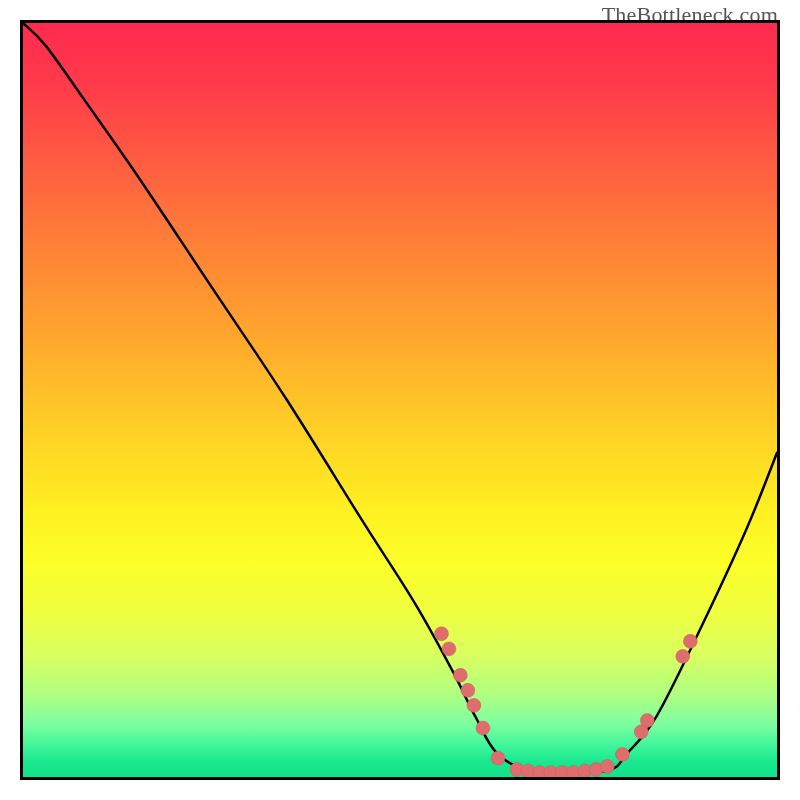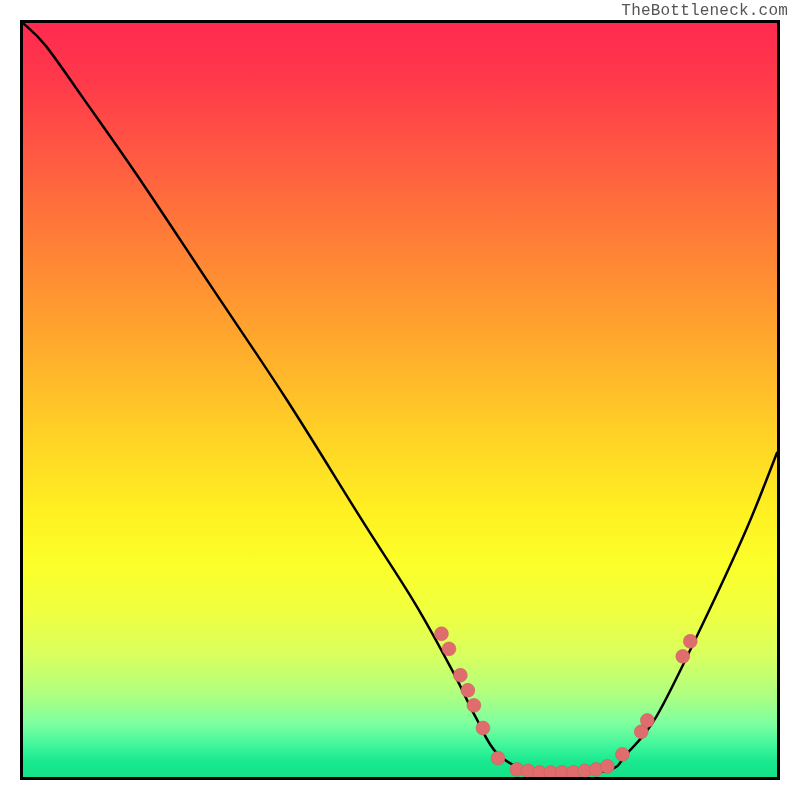--- a/index.html
+++ b/index.html
@@ -35,23 +35,23 @@
       #b0ff80 89%,
       #7cffa0 93%,
       #3cf59a 96%,
       #18e88e 98%,
       #14e28a 100%
     );
   }
   .watermark {
     position: absolute;
     top: 2px;
-    right: 12px;
-    font-family: Liberation Mono, monospace;
-    font-size: 16px;
+    right: 22px;
+    font-family: Liberation Serif, serif;
+    font-size: 22px;
     color: #555;
     letter-spacing: 0.2px;
   }
   svg.curve {
     position: absolute;
     inset: 0;
     width: 100%;
     height: 100%;
   }
   .marker {

